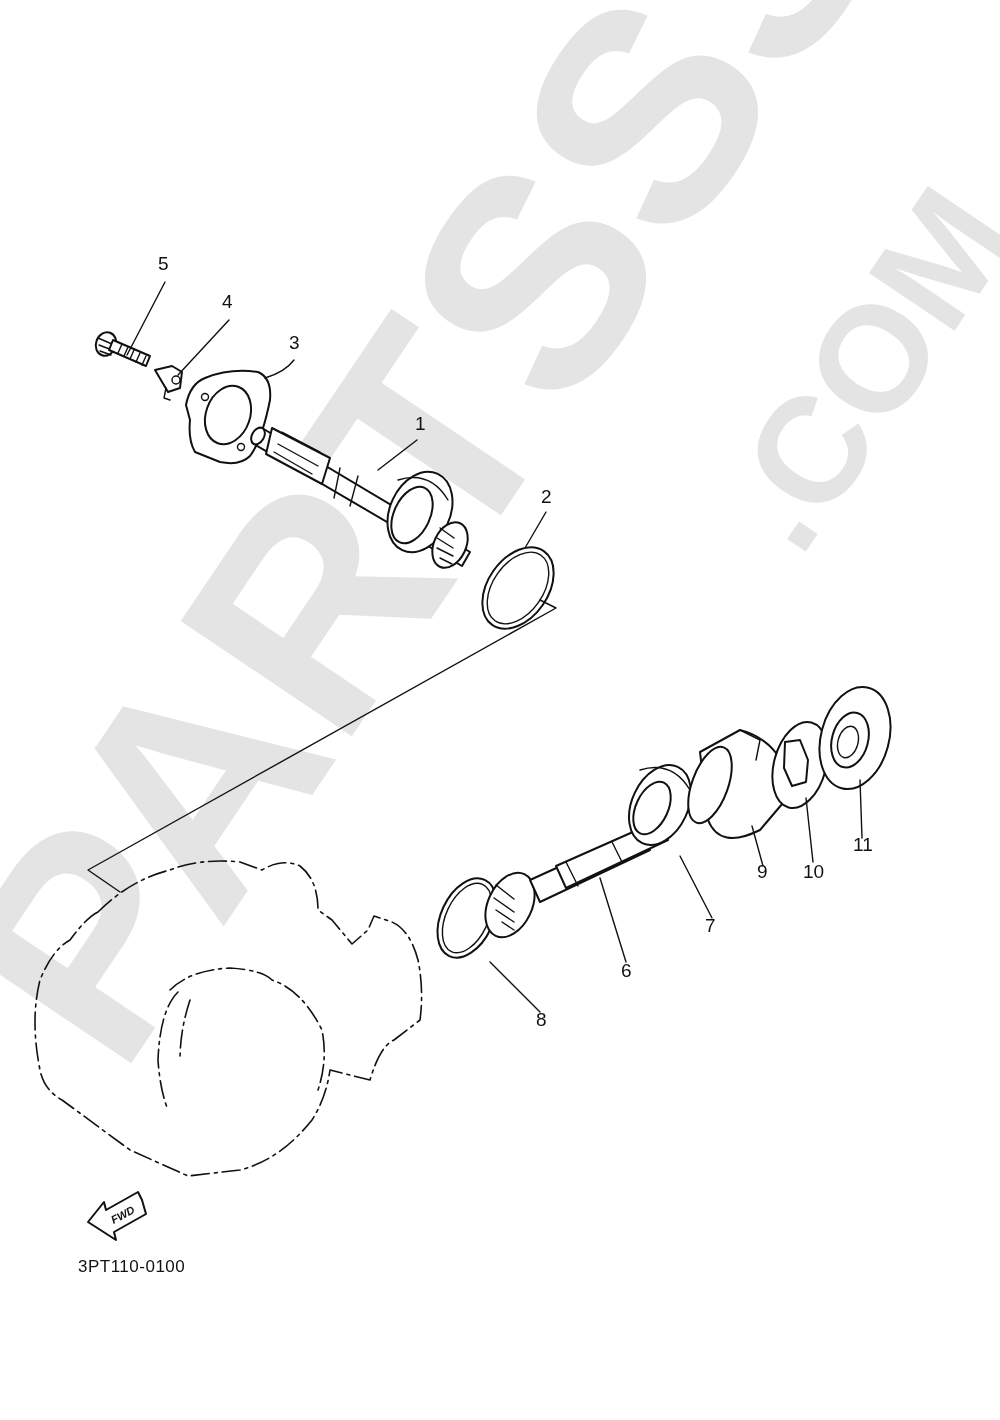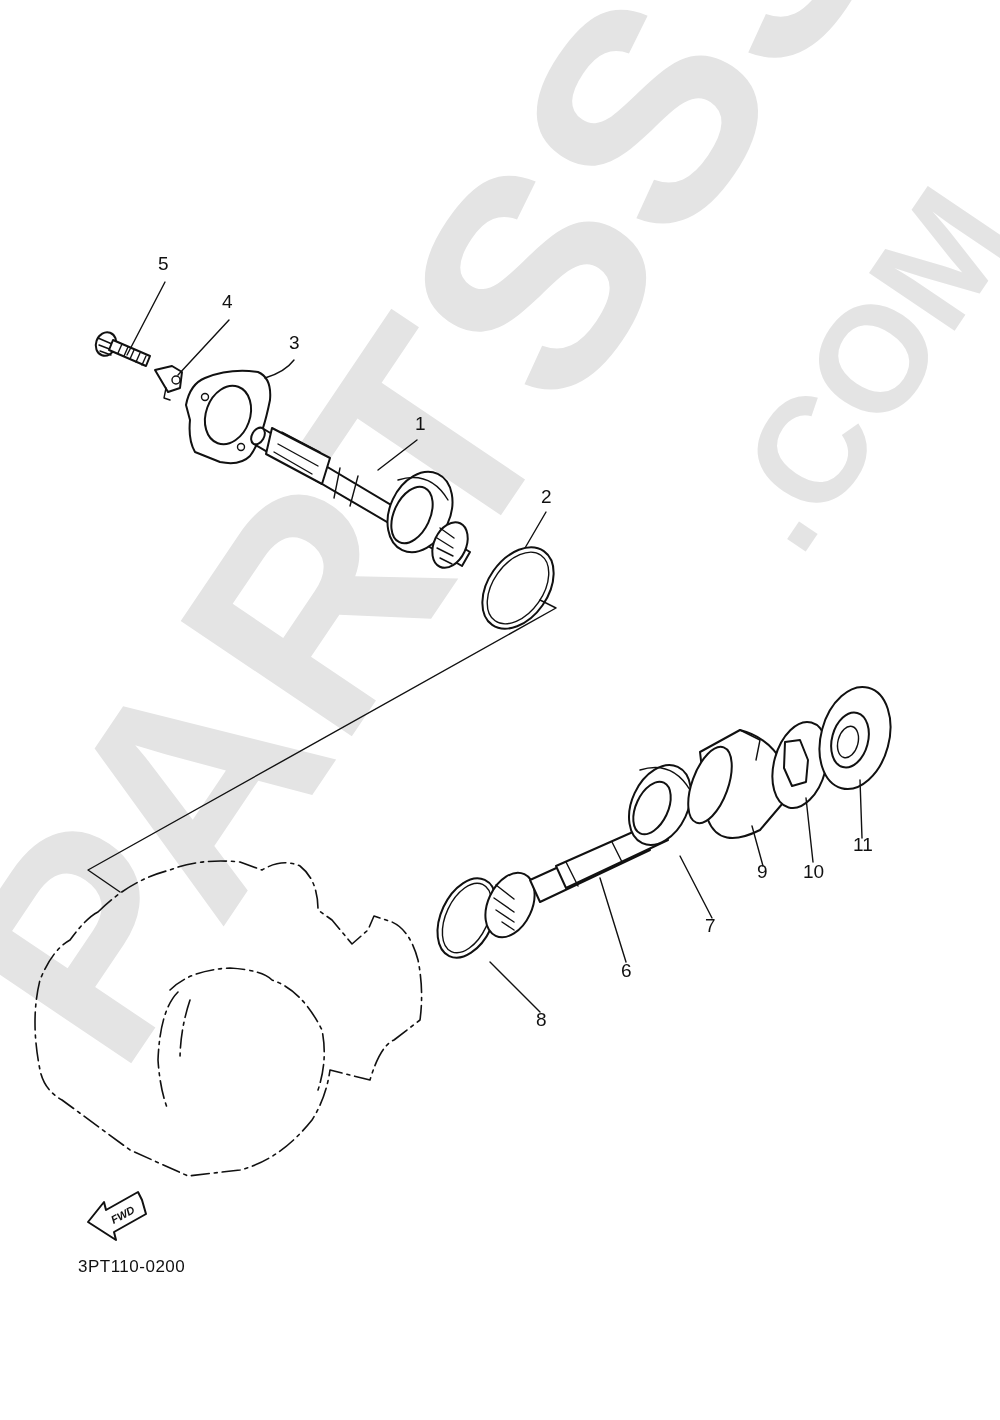--- a/index.html
+++ b/index.html
@@ -138,13 +138,13 @@
     <text class="callout-num" x="803" y="878">10</text>
     <text class="callout-num" x="853" y="851">11</text>
   </g>
 
   <g>
     <path class="ln" fill="#fff" d="M88 1222 L104 1202 L106 1210 L138 1192 L142 1200 L146 1214 L114 1232 L116 1240 Z"></path>
     <text x="110" y="1220" font-size="11" font-style="italic" font-weight="bold" fill="#111" transform="rotate(-28 120 1215)">FWD</text>
   </g>
 </svg>
 
-<div class="code">3PT110-0200</div>
+<div class="code">3PT110-0100</div>
 
 </body></html>

